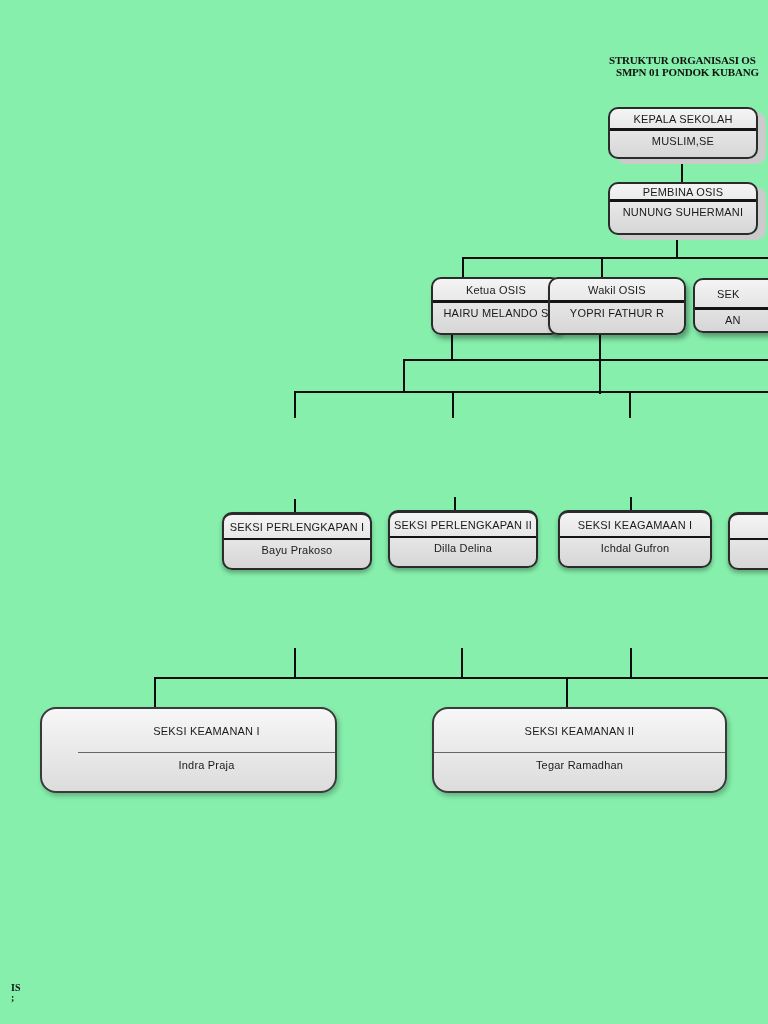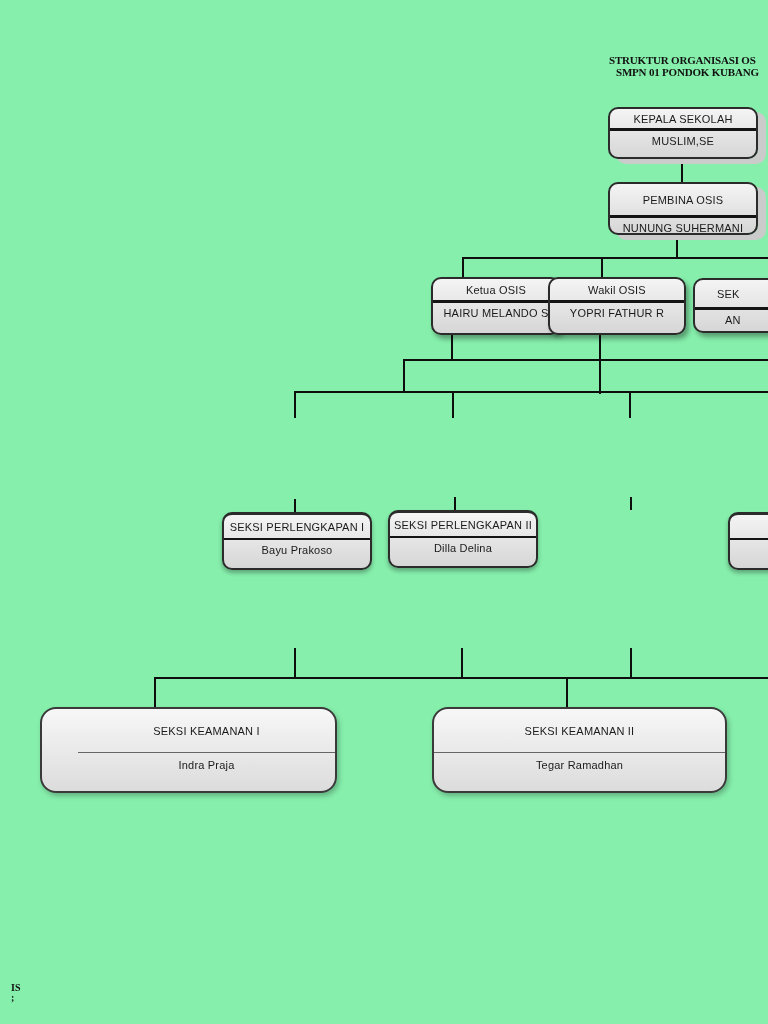--- a/index.html
+++ b/index.html
@@ -37,21 +37,21 @@
     font-weight:400;
   }
   .node .person { padding-top:4px; letter-spacing:0.2px; }
 
   .shadowed { box-shadow:8px 5px 0 #cbcbcb; }
   .soft-shadow { box-shadow:3px 4px 5px rgba(0,0,0,0.35); }
 
   #node-kepala   { left:608px; top:107px; width:150px; height:52px; }
   #node-kepala .role { height:22px; }
   #node-pembina  { left:608px; top:182px; width:150px; height:53px; }
-  #node-pembina .role { height:34px; }
+  #node-pembina .role { height:18px; }
 
   #node-ketua    { left:398px; top:277px; width:130px; height:58px;margin-left:33px; }
   #node-ketua .role, #node-wakil .role { height:24px; }
   #node-wakil    { left:548px; top:277px; width:138px; height:58px;text-align:center; }
   #node-sek      { left:693px; top:278px; width:150px; height:55px; }
   #node-sek .role { height:30px; justify-content:flex-start; padding-left:22px; }
   #node-sek .person { text-align:left; padding-left:30px; }
 
   .mid { box-shadow:0 3px 4px rgba(0,0,0,0.3); border-top-width:3px; }
   #node-perlengkapan1 { left:222px; top:512px; width:150px; height:58px; }
@@ -141,20 +141,24 @@
   <div class="node mid" id="node-perlengkapan1">
     <div class="role">SEKSI PERLENGKAPAN I</div>
     <div class="person">Bayu Prakoso</div>
   </div>
 
   <div class="node mid" id="node-perlengkapan2">
     <div class="role">SEKSI PERLENGKAPAN II</div>
     <div class="person">Dilla Delina</div>
   </div>
 
+  <div class="node mid" id="node-keagamaan1">
+    <div class="role">SEKSI KEAGAMAAN I</div>
+    <div class="person">Ichdal Gufron</div>
+  </div>
 
   <div class="node mid" id="node-partial-right">
     <div class="role"></div>
     <div class="person"></div>
   </div>
 
   <div class="node big" id="node-keamanan1">
     <div class="role">SEKSI KEAMANAN I</div>
     <div class="person">Indra Praja</div>
   </div>

